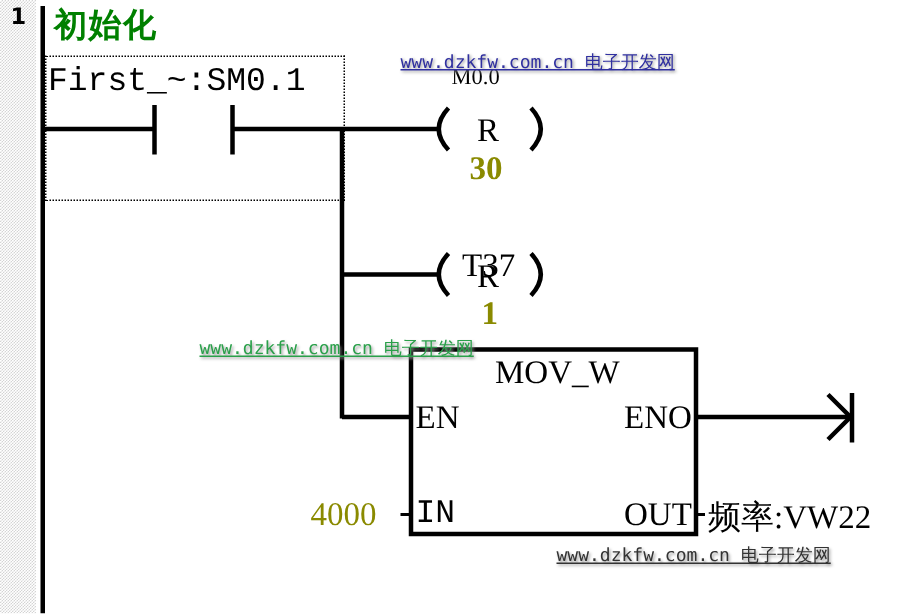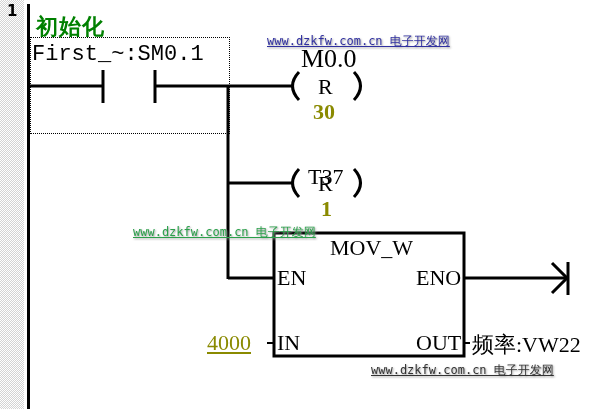--- a/index.html
+++ b/index.html
@@ -4,21 +4,21 @@
 <style>
   html,body{margin:0;padding:0;}
   body{width:604px;height:409px;position:relative;background:#fff;overflow:hidden;font-family:"DejaVu Serif","Liberation Serif",serif;}
   .gutter{position:absolute;left:0;top:0;width:24px;height:409px;
     background-color:#fff;
     background-image:linear-gradient(45deg,#d4d4d4 25%,transparent 25%,transparent 75%,#d4d4d4 75%),linear-gradient(45deg,#d4d4d4 25%,transparent 25%,transparent 75%,#d4d4d4 75%);
     background-size:2px 2px;background-position:0 0,1px 1px;}
   .gutter-border{position:absolute;left:24px;top:0;width:3px;height:409px;background:#fff;}
   .rung-num{position:absolute;left:7px;top:2px;font:bold 15px "DejaVu Sans",sans-serif;color:#000;}
   .rail{position:absolute;left:27px;top:4px;width:3px;height:405px;background:#000;}
-  .title{position:absolute;left:36px;top:12px;font:bold 22px "DejaVu Sans",sans-serif;color:#008000;letter-spacing:1px;}
+  .title{position:absolute;left:36px;top:2px;font:bold 22px "DejaVu Sans",sans-serif;color:#008000;letter-spacing:1px;}
   .sel-box{position:absolute;left:30px;top:37px;width:198px;height:95px;border:1px dotted #000;}
   .lbl{position:absolute;font:22px "Liberation Mono","DejaVu Sans Mono",monospace;color:#000;white-space:nowrap;}
   .serif{position:absolute;font:22px "Liberation Serif","DejaVu Serif",serif;color:#000;white-space:nowrap;}
   .olive{color:#8a8a00;}
   .wm{position:absolute;font:12px "DejaVu Sans Mono",monospace;white-space:nowrap;text-shadow:1px 1px 2px #999;text-decoration:underline;}
   .wm-blue{color:#3030a0;}
   .wm-green{color:#2aa04a;}
   .wm-gray{color:#333;}
   svg{position:absolute;left:0;top:0;}
 </style>
@@ -56,31 +56,31 @@
     <line x1="464" y1="278" x2="568" y2="278"></line>
     <line x1="568" y1="262" x2="568" y2="295"></line>
     <polyline points="552,263 567,278 552,293"></polyline>
   </g>
   <g stroke="#000" stroke-width="2">
     <line x1="267" y1="343" x2="274" y2="343"></line>
     <line x1="464" y1="343" x2="470" y2="343"></line>
   </g>
 </svg>
 
-<div class="serif" style="left:301px;top:44px;font-size:26px;">M0.0</div>
+<div class="serif" style="left:301px;top:44px;font-size:15px;">M0.0</div>
 <div class="serif" style="left:318px;top:74px;">R</div>
 <div class="serif olive" style="left:313px;top:99px;font-weight:bold;">30</div>
 
 <div class="serif" style="left:308px;top:140px;margin-top:24px;">T37</div>
 <div class="serif" style="left:318px;top:171px;">R</div>
 <div class="serif olive" style="left:321px;top:196px;font-weight:bold;">1</div>
 
 <div class="serif" style="left:330px;top:235px;">MOV_W</div>
 <div class="serif" style="left:277px;top:265px;">EN</div>
 <div class="serif" style="left:416px;top:265px;text-align:right;">ENO</div>
-<div class="serif" style="left:277px;top:330px;">IN</div>
+<div class="serif" style="left:277px;top:330px;font-family:Liberation Mono, monospace;">IN</div>
 <div class="serif" style="left:416px;top:330px;">OUT</div>
-<div class="serif olive" style="left:207px;top:330px;text-decoration:underline;">4000</div>
+<div class="serif olive" style="left:207px;top:330px;">4000</div>
 <div class="serif" style="left:472px;top:330px;">频率:VW22</div>
 
 <div class="wm wm-blue" style="left:267px;top:33px;">www.dzkfw.com.cn 电子开发网</div>
 <div class="wm wm-green" style="left:133px;top:224px;">www.dzkfw.com.cn 电子开发网</div>
 <div class="wm wm-gray" style="left:371px;top:362px;">www.dzkfw.com.cn 电子开发网</div>
 
 </body></html>

